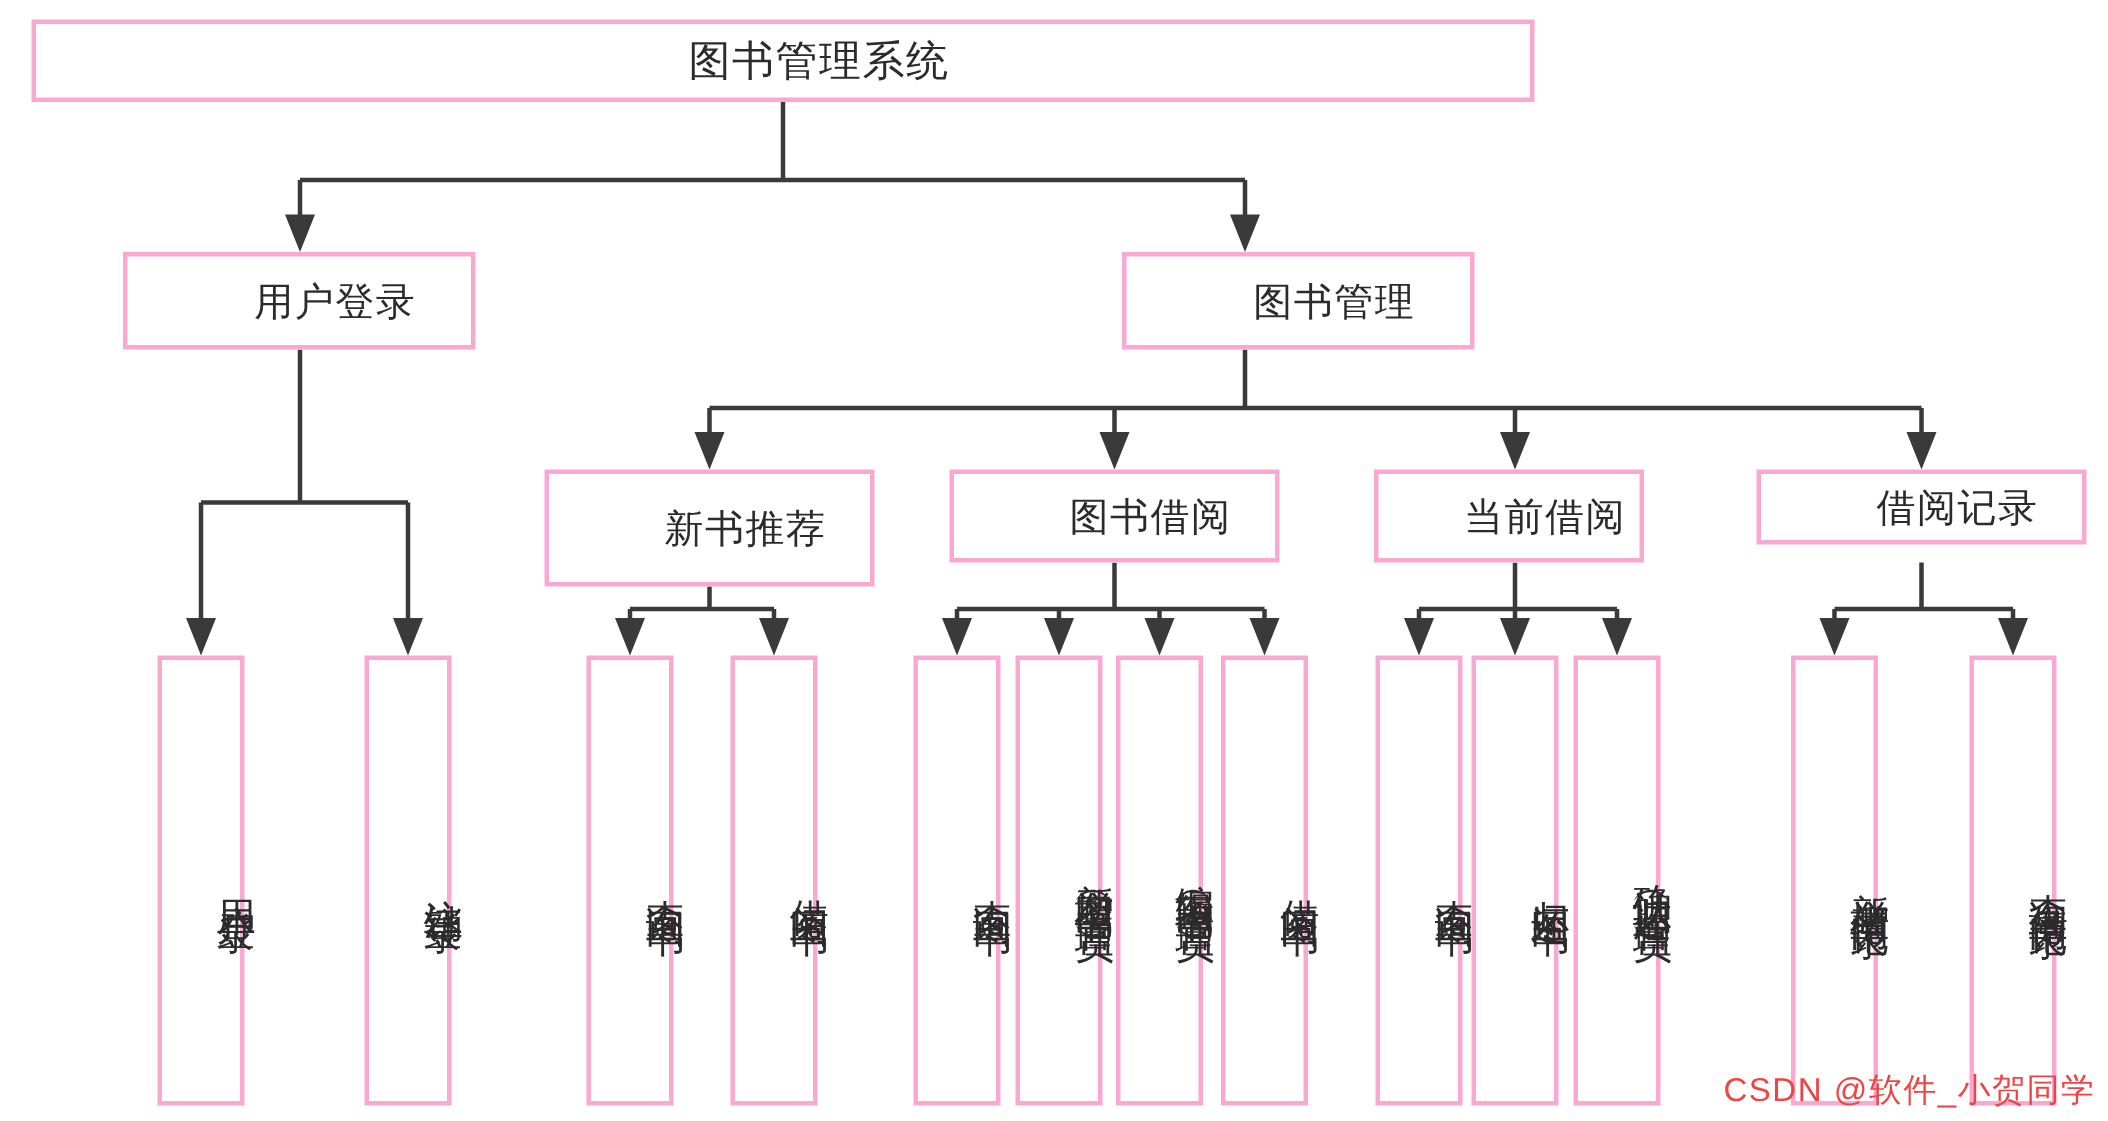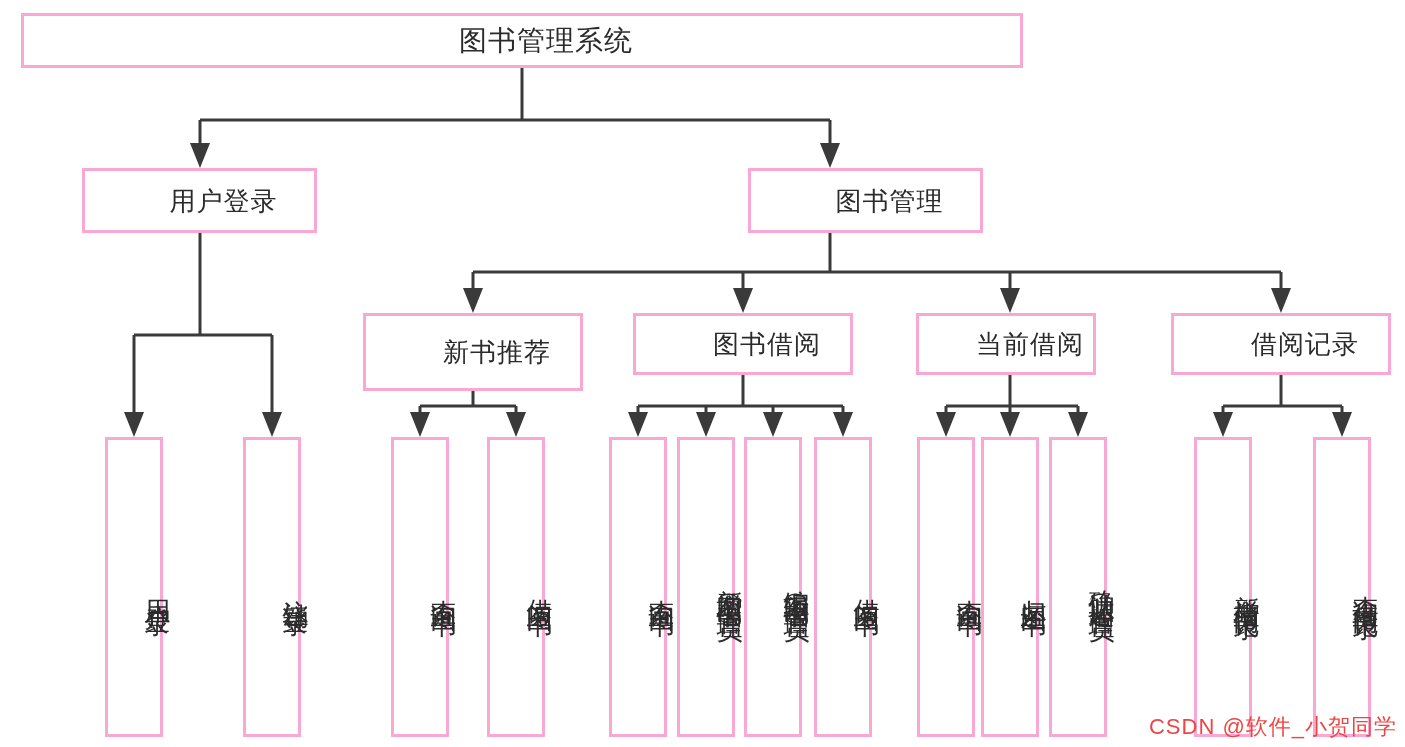--- a/index.html
+++ b/index.html
@@ -74,21 +74,21 @@
   </svg>
 
   <div class="box root" style="left:21px; top:13px; width:1002px; height:55px;">图书管理系统</div>
 
   <div class="box lvl" style="left:82px; top:168px; width:235px; height:65px;">用户登录</div>
   <div class="box lvl" style="left:748px; top:168px; width:235px; height:65px;">图书管理</div>
 
   <div class="box lvl" style="left:363px; top:313px; width:220px; height:78px;">新书推荐</div>
   <div class="box lvl" style="left:633px; top:313px; width:220px; height:62px;">图书借阅</div>
   <div class="box lvl" style="left:900px; top:313px; width:180px; height:62px;margin-left:16px;">当前借阅</div>
-  <div class="box lvl" style="left:1171px; top:313px; width:220px; height:62px;">借阅记录</div>
+  <div class="box lvl" style="left:1171px; top:313px; width:220px; height:50px;">借阅记录</div>
 
   <div class="box leaf" style="left:105px;">用户登录</div>
   <div class="box leaf" style="left:243px;">注销登录</div>
 
   <div class="box leaf" style="left:391px;">查询图书</div>
   <div class="box leaf" style="left:487px;">借阅图书</div>
 
   <div class="box leaf" style="left:609px;">查询图书</div>
   <div class="box leaf" style="left:677px;">新增图书（管理员）</div>
   <div class="box leaf" style="left:744px;">编辑图书（管理员）</div>

